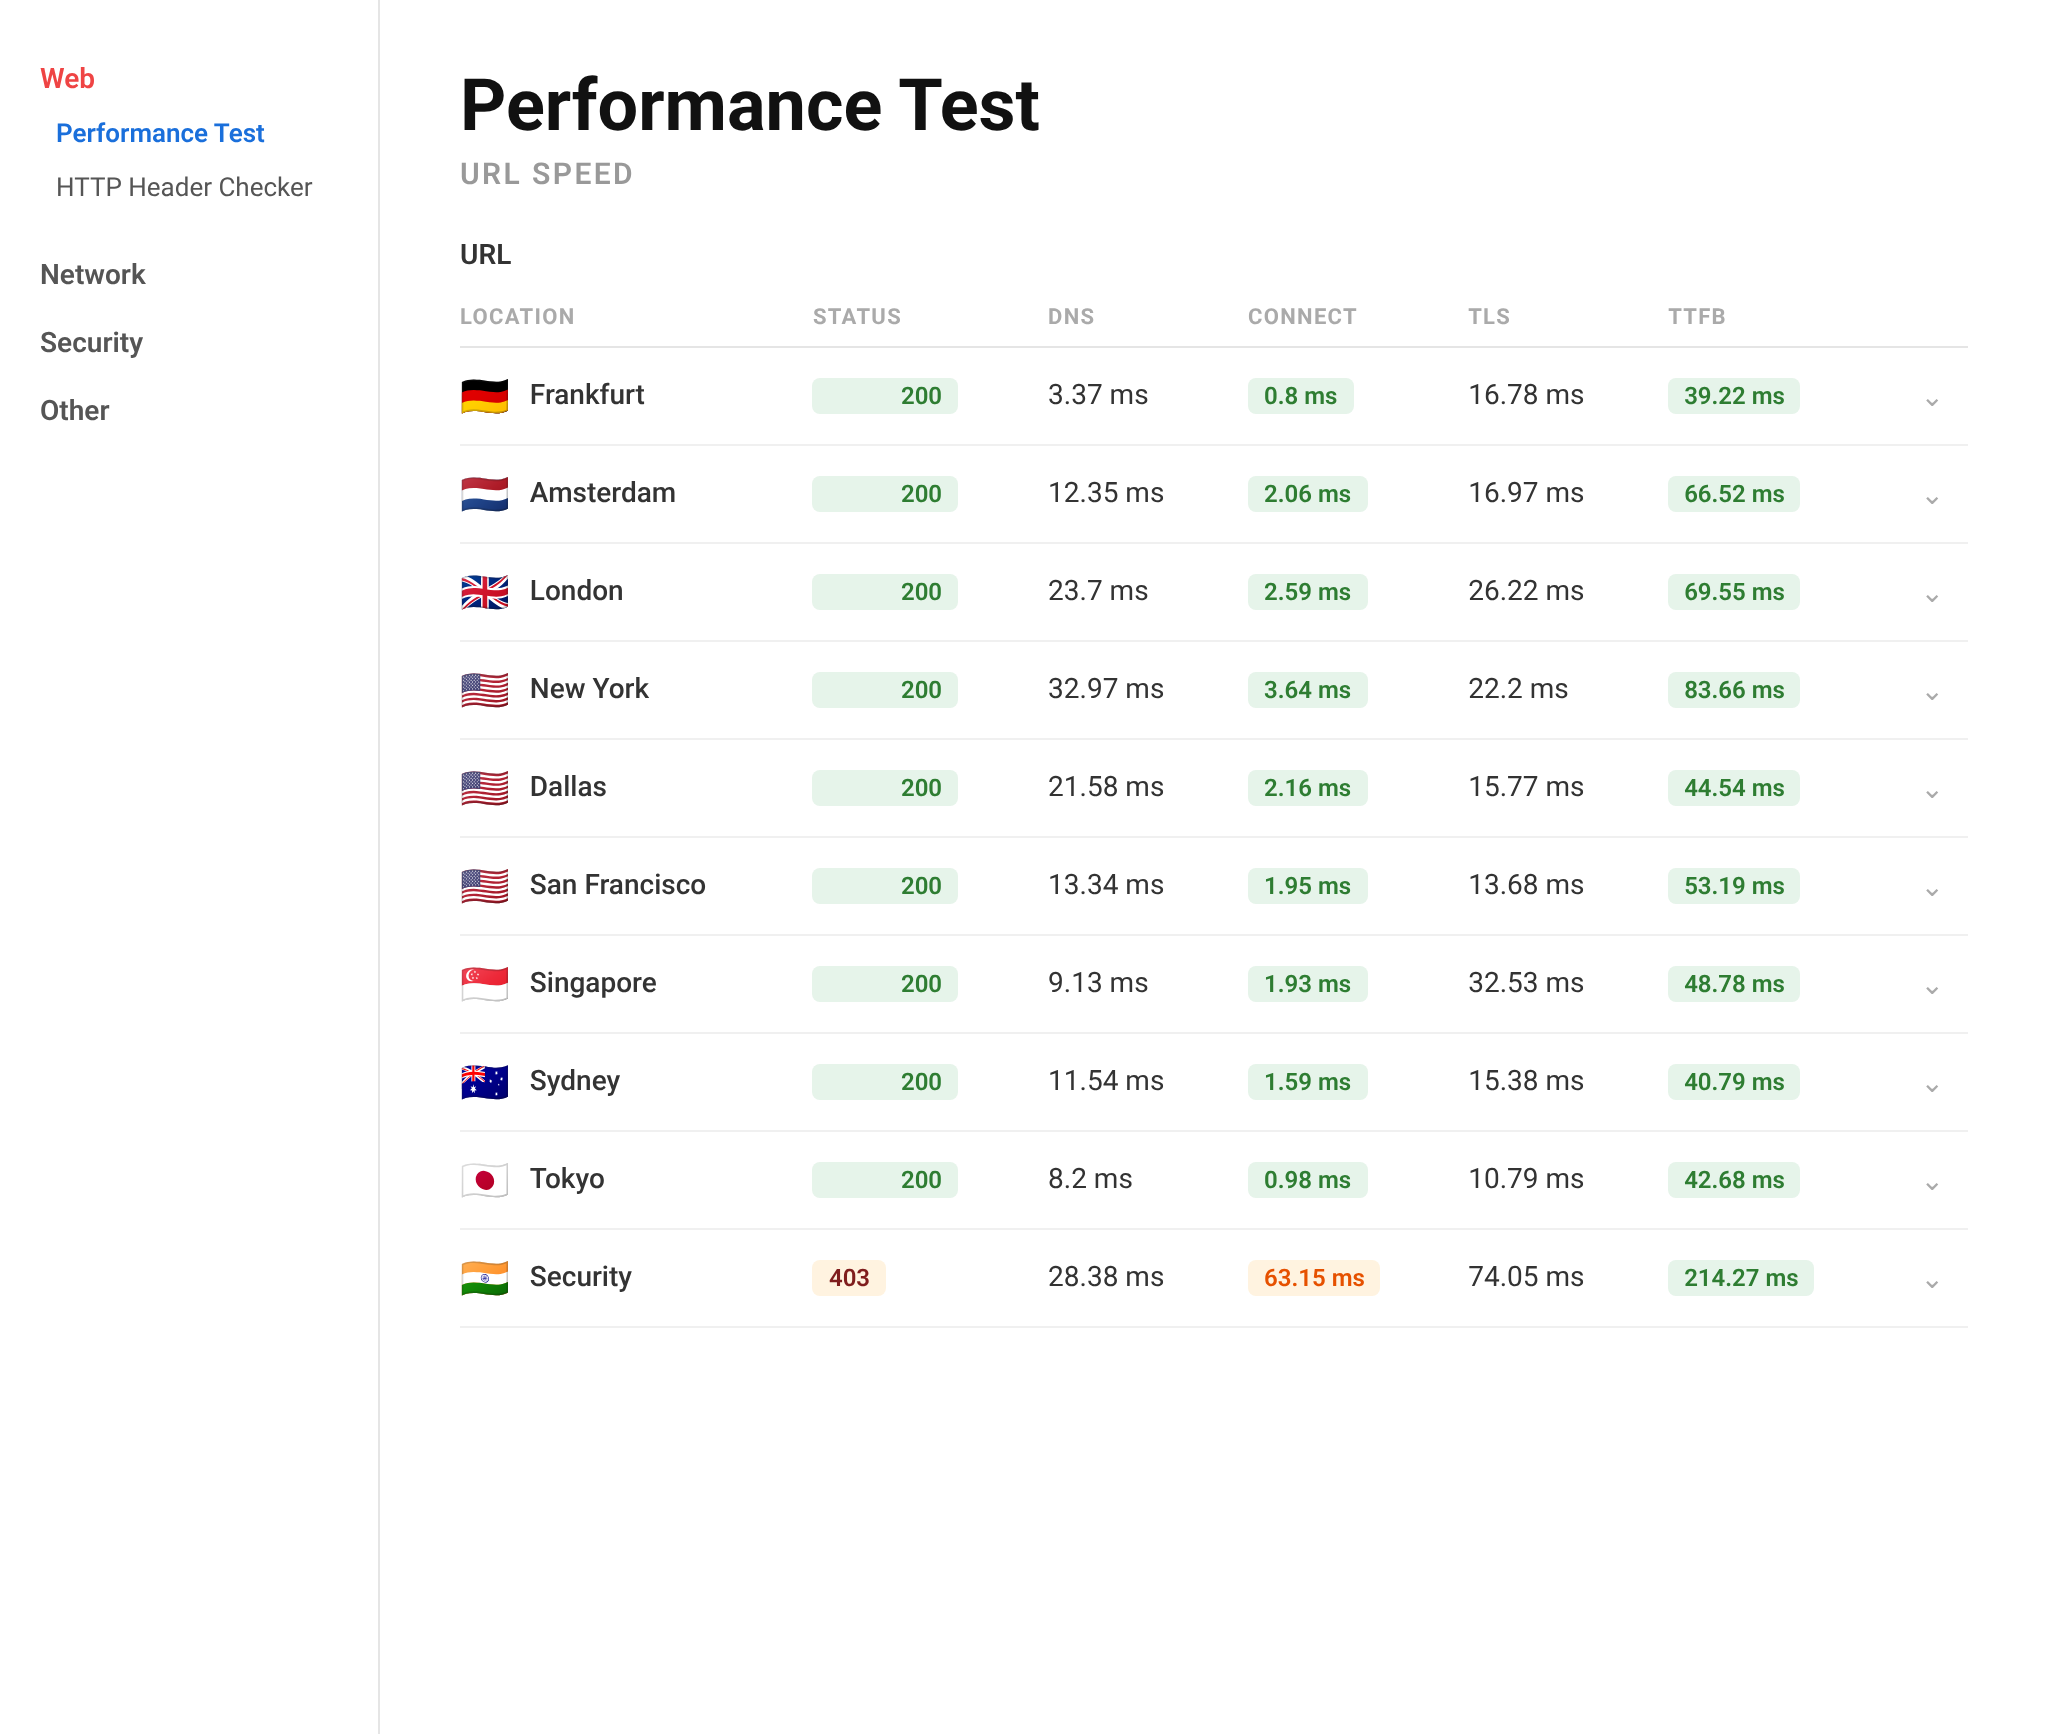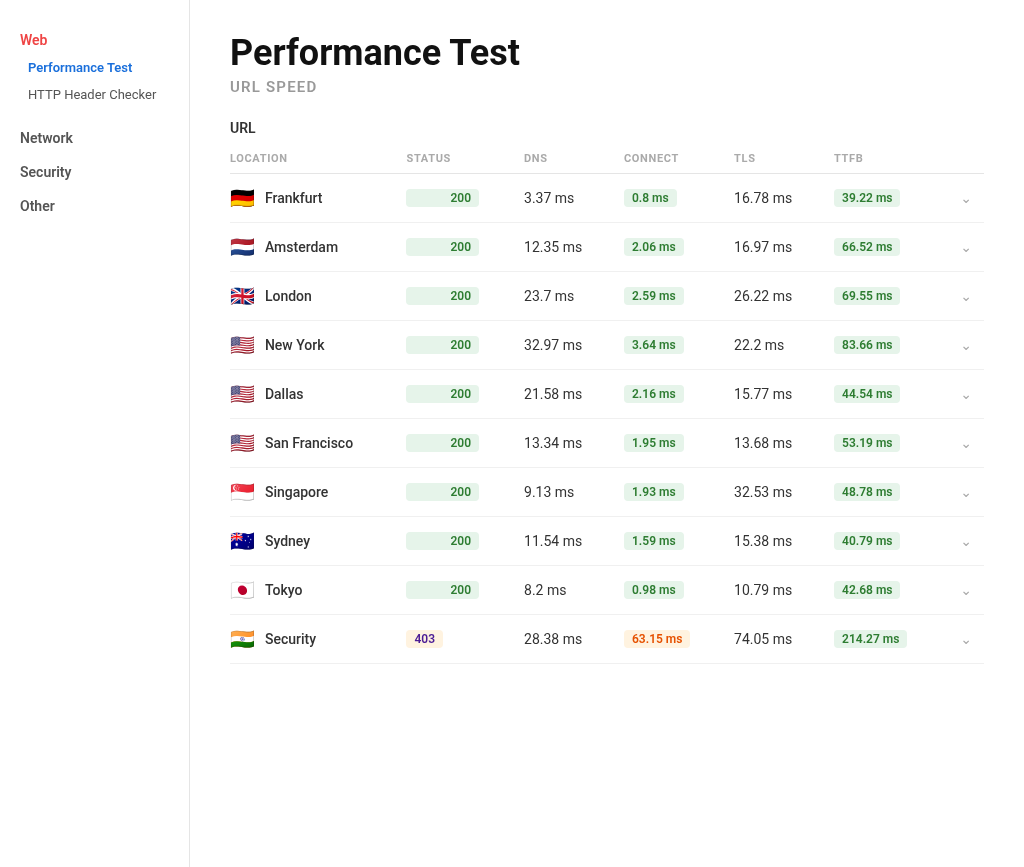--- a/index.html
+++ b/index.html
@@ -133,21 +133,21 @@
     }
 
     .status-badge {
       display: inline-block;
       padding: 2px 8px;
       border-radius: 4px;
       font-size: 12px;
       font-weight: 600;
     }
     .status-200 { background: #e6f4ea; color: #2e7d32; padding-left: 44px; }
-    .status-403 { background: #fff3e0; color: #4c1d95; }
+    .status-403 { background: #fff3e0; color: #7f1d1d; }
 
     .metric-badge {
       display: inline-block;
       padding: 2px 8px;
       border-radius: 4px;
       font-size: 12px;
       font-weight: 600;
       background: #e6f4ea;
       color: #2e7d32;
     }

